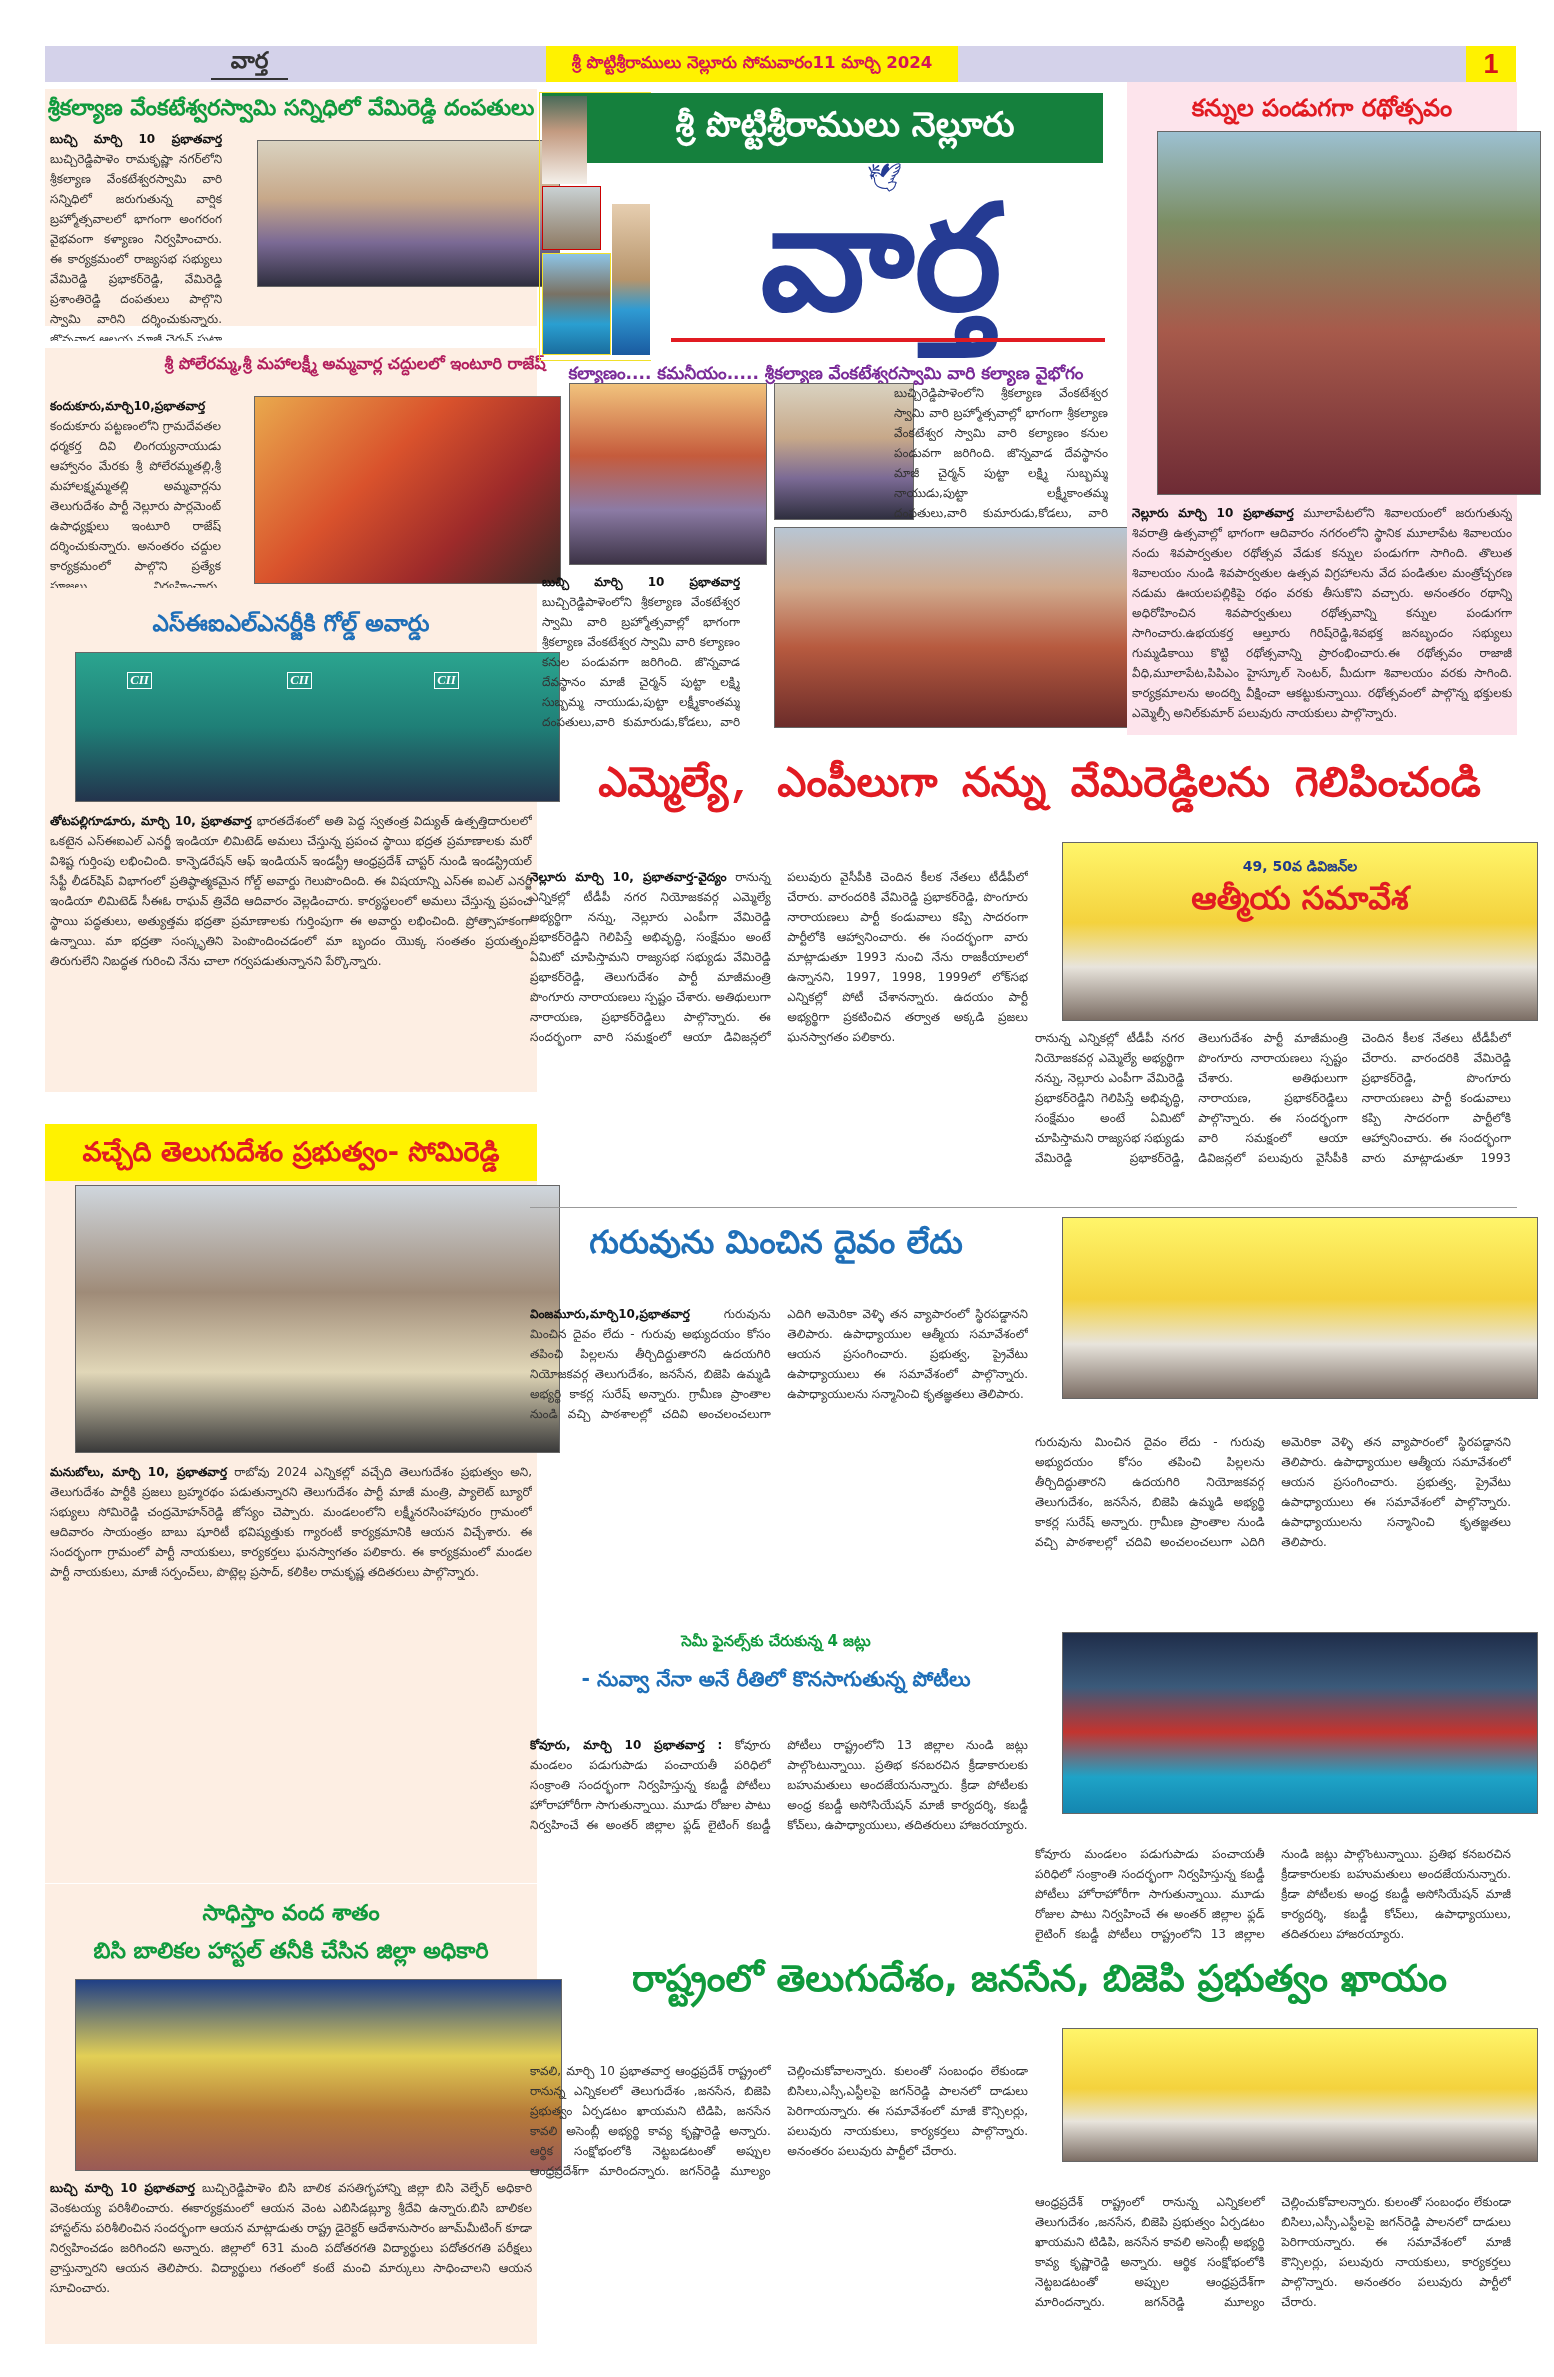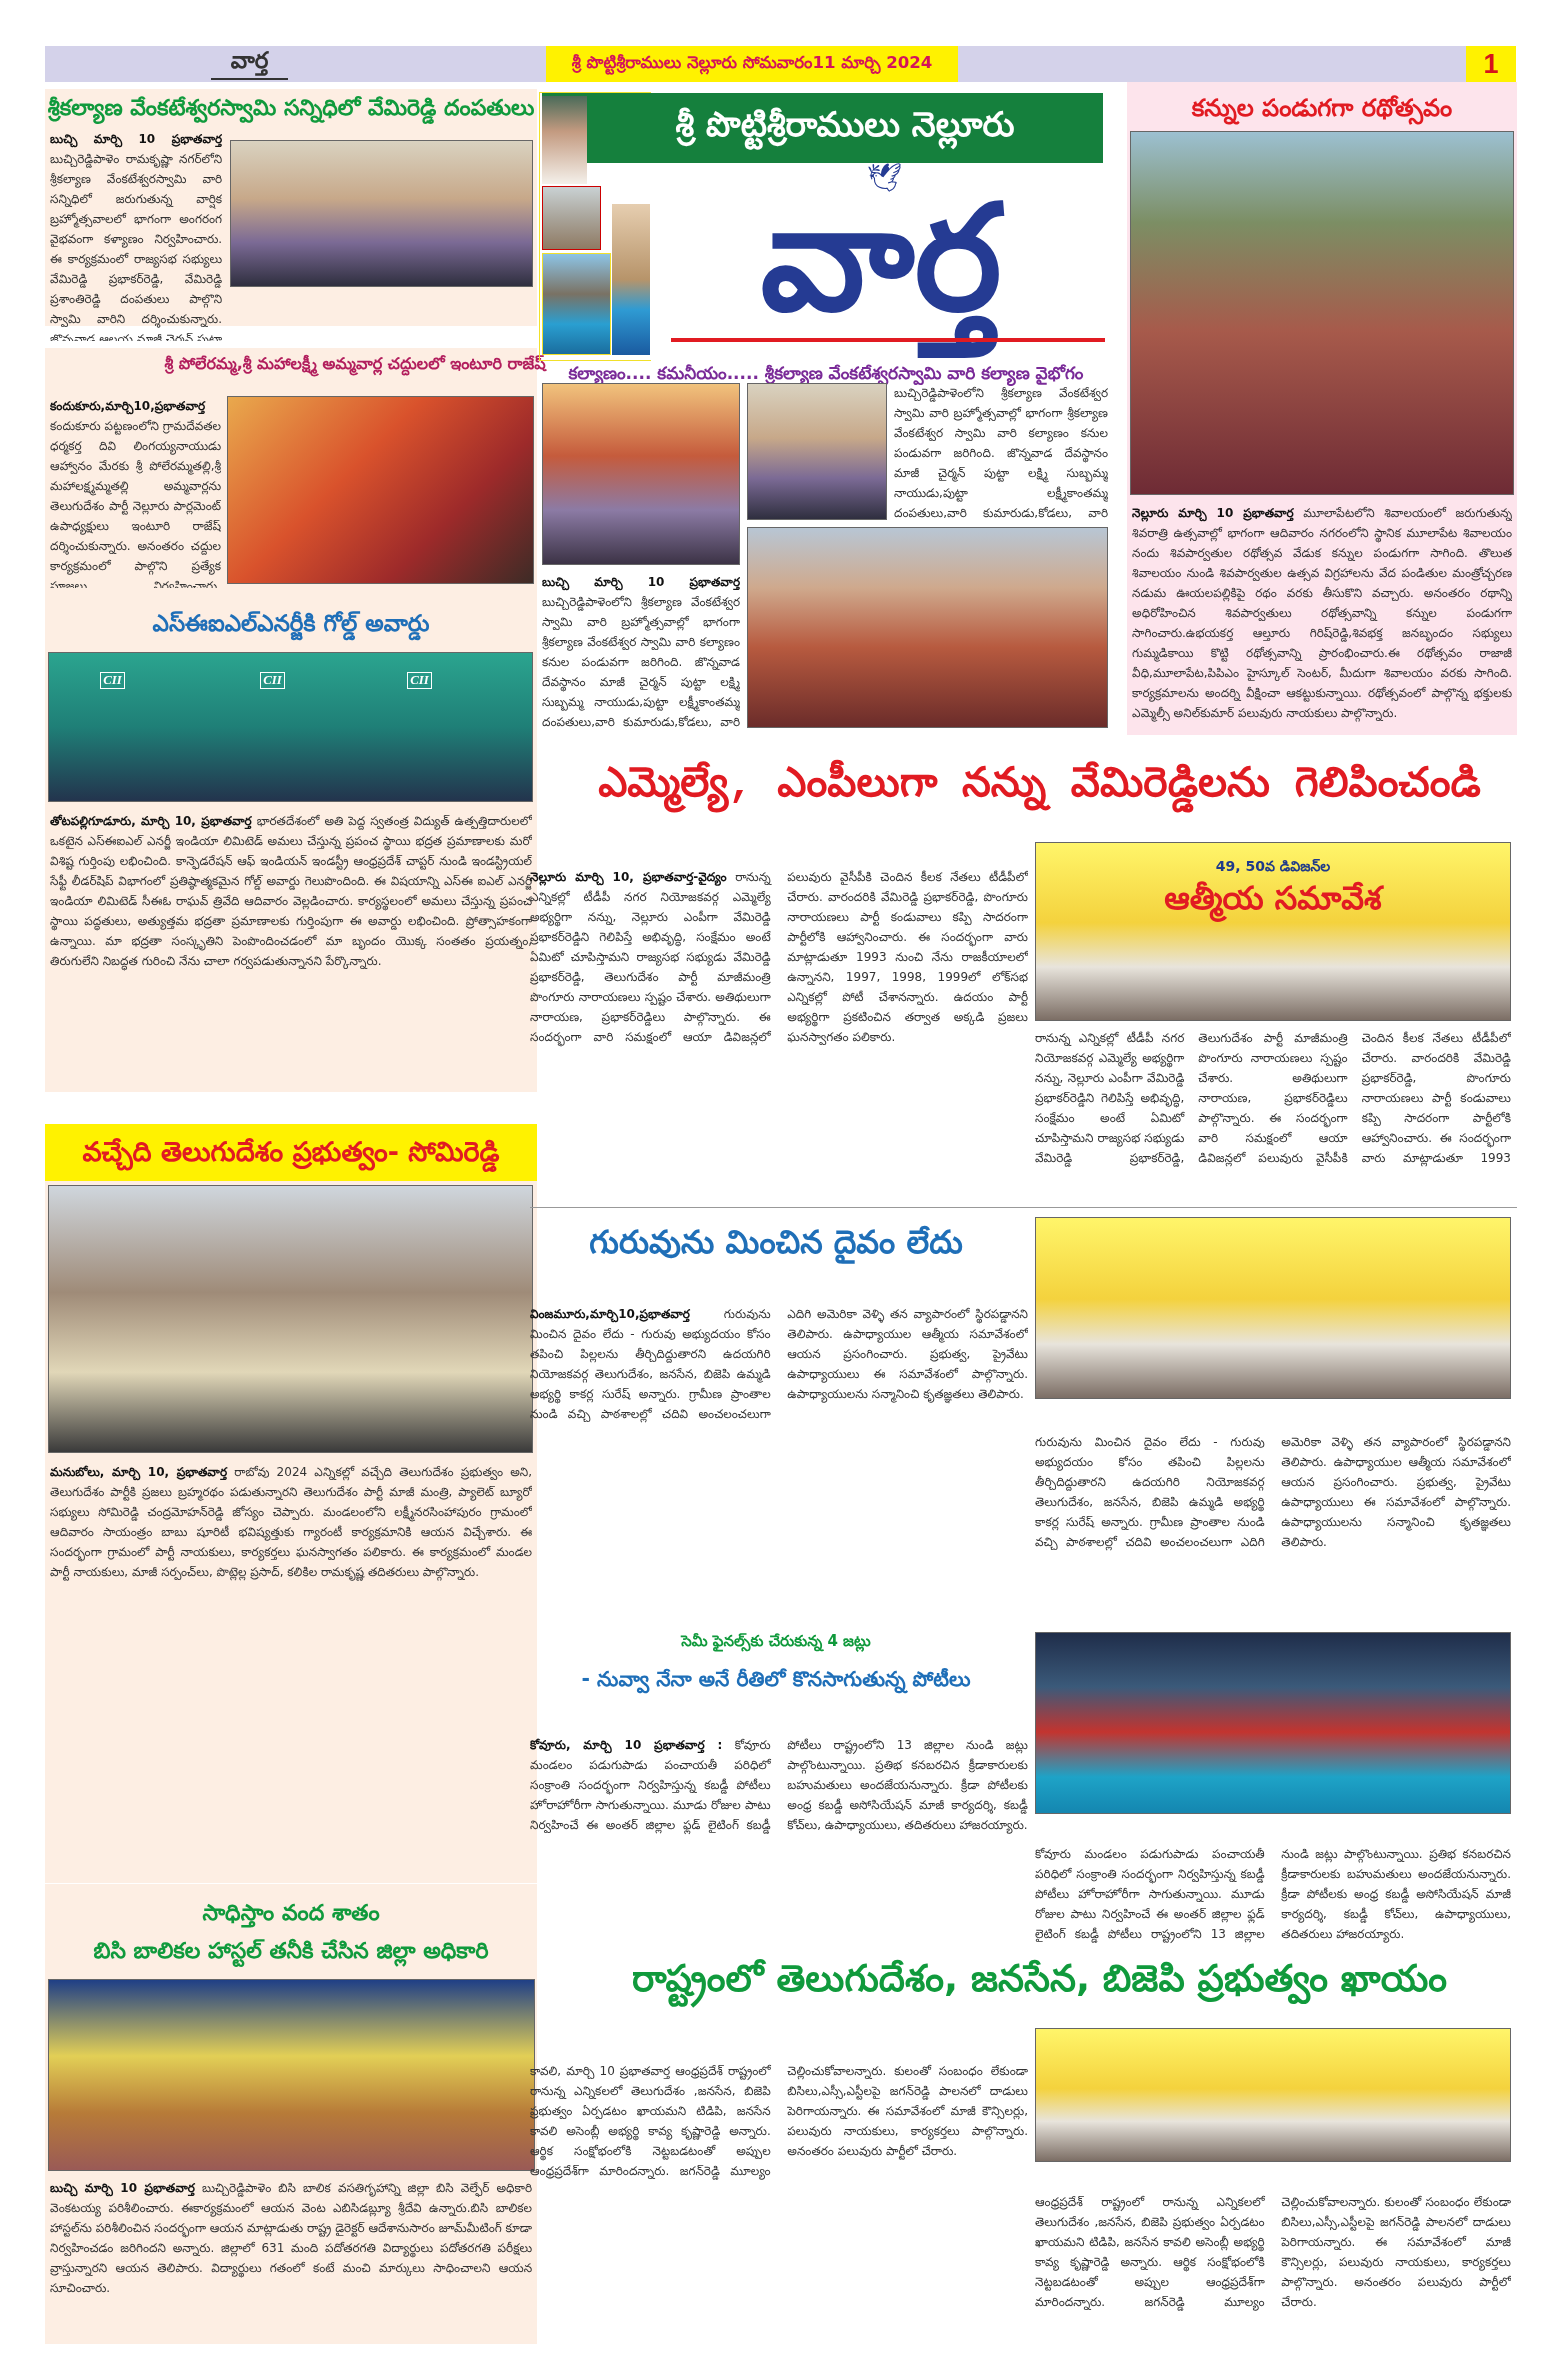--- a/index.html
+++ b/index.html
@@ -6,21 +6,21 @@
   html, body { width: 1555px; height: 2377px; background: #ffffff; overflow: hidden; }
   body { font-family: "DejaVu Sans", sans-serif; color: #222; position: relative; }
   .abs { position: absolute; }
   .strip { left: 45px; top: 46px; width: 1471px; height: 36px; background: #d4d2ea; }
   .strip-logo { left: 211px; top: 47px; width: 77px; height: 33px; font: bold 23px "DejaVu Sans", sans-serif; color: #333; text-align: center; border-bottom: 2.6px double #333; }
   .strip-date { left: 546px; top: 46px; width: 412px; height: 36px; background: #fff200; color: #d4145a; font: bold 16.6px "DejaVu Sans", sans-serif; display: flex; align-items: center; justify-content: center; }
   .strip-page { left: 1466px; top: 46px; width: 50px; height: 36px; background: #fff200; color: #d6131b; font: bold 27px "Liberation Sans", sans-serif; display: flex; align-items: center; justify-content: center; }
 
   .panel-peach { background: #fdeee3; }
   .panel-pink { background: #fde4ec; }
-  .photo { border: 1.3px solid #666; overflow: hidden; }
+  .photo { border: 1.3px solid #666; overflow: hidden; margin-left: 27px; }
   .ph-crowd { background: linear-gradient(180deg,#b8c6d4 0%,#cfa98d 30%,#b75a3f 60%,#6b2c2a 100%); }
   .ph-people { background: linear-gradient(180deg,#d9d2c0 0%,#c7a889 40%,#7b6a95 70%,#2f2f3f 100%); }
   .ph-puja { background: linear-gradient(135deg,#e9a94d 0%,#d9522c 40%,#9d2a2a 70%,#3d2b26 100%); }
   .ph-cii { background: linear-gradient(180deg,#2ba48f 0%,#1f7f77 50%,#23344d 100%); }
   .ph-yellow { background: linear-gradient(180deg,#fff56a 0%,#f4d23d 45%,#e8e4dc 70%,#7c6e65 100%); }
   .ph-speech { background: linear-gradient(180deg,#cfd6dd 0%,#9f8b78 40%,#e1d7b8 70%,#3a3a3a 100%); }
   .ph-kabaddi { background: linear-gradient(180deg,#1f2d4a 0%,#3b5a7a 30%,#c3342f 55%,#1ea3c7 80%,#1486b0 100%); }
   .ph-hostel { background: linear-gradient(180deg,#1f3f86 0%,#e2cf56 40%,#b77b38 70%,#9a5a56 100%); }
   .ph-temple { background: linear-gradient(180deg,#f1c37d 0%,#c55b3c 40%,#8c7ba5 70%,#3c3346 100%); }
   .ph-rath { background: linear-gradient(180deg,#9cc0d1 0%,#7c8e64 25%,#a75a4b 55%,#6e2b35 100%); }

